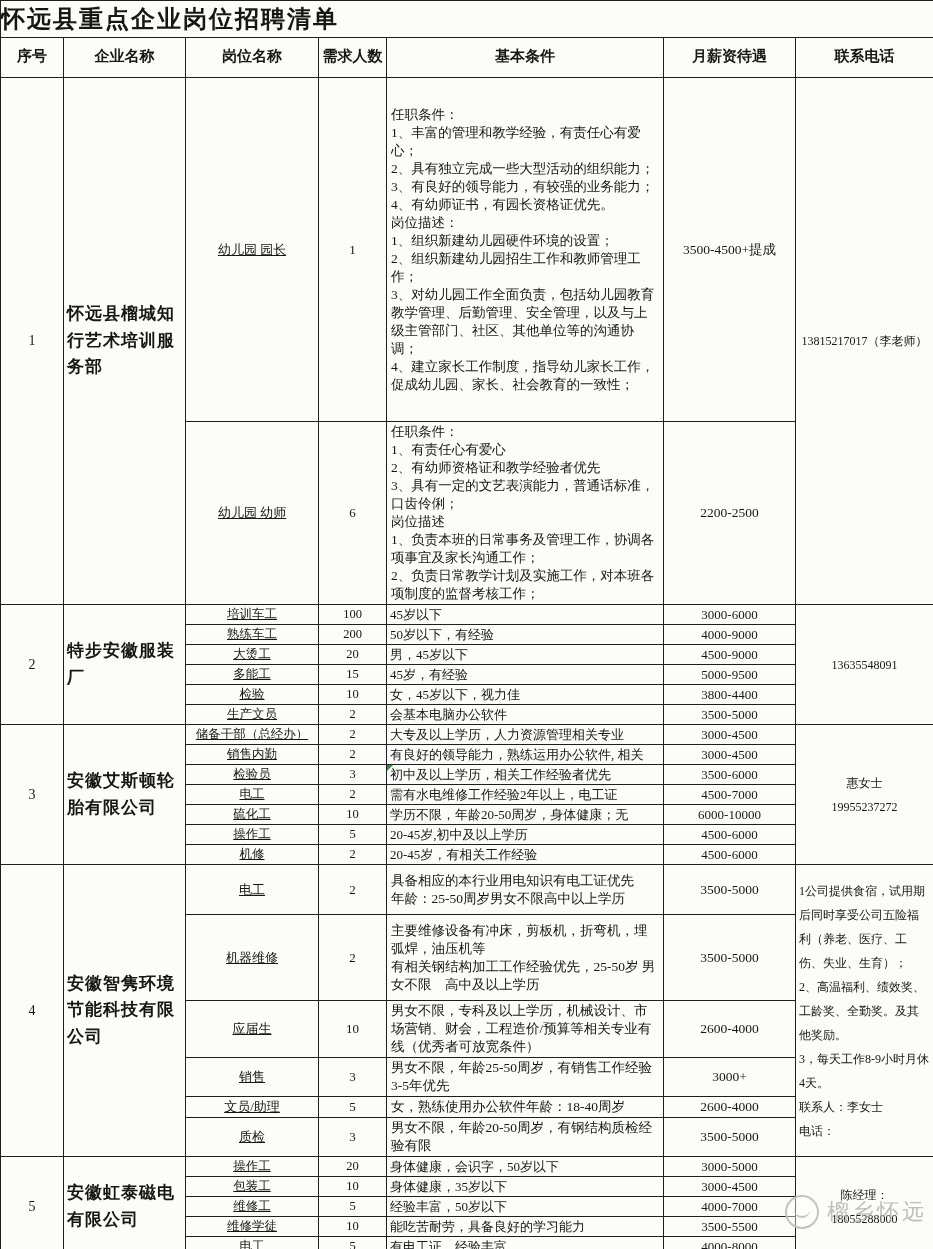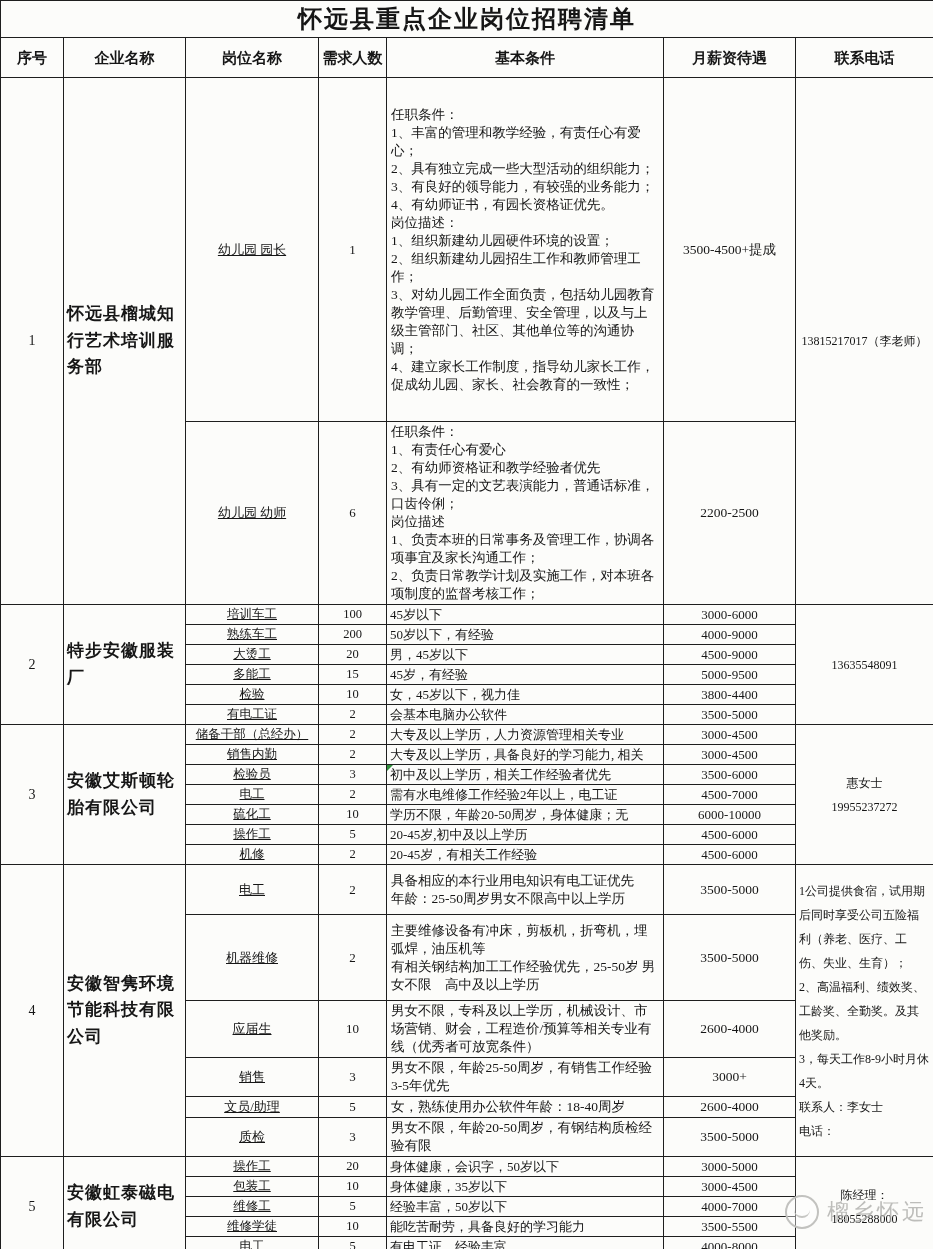--- a/index.html
+++ b/index.html
@@ -13,30 +13,30 @@
     margin: 0 auto;
   }
   table.roster {
     width: 933px;
     border-collapse: collapse;
     table-layout: fixed;
   }
   td, th { border: 1px solid #1e1e1e; overflow: hidden; vertical-align: middle; }
   td.title {
     height: 35px;
-    text-align: center;
+    text-align: left;
     font-family: Liberation Mono, monospace;
     font-weight: bold;
     font-size: 24px;
     letter-spacing: 2px;
     padding: 2px 0;
   }
   th.colhead {
     height: 40px;
-    font-family: Liberation Sans, sans-serif;
+    font-family: Liberation Mono, monospace;
     font-weight: bold;
     font-size: 15px;
     text-align: center;
     padding: 2px;
     line-height: 1.15;
   }
   td.serial { text-align: center; font-size: 14px; }
   td.company {
     font-family: "Liberation Sans", "DejaVu Sans", sans-serif;
     font-weight: bold;
@@ -189,40 +189,40 @@
       <td class="cond">45岁，有经验</td>
       <td class="sal">5000-9500</td>
     </tr>
     <tr class="compact" style="height:17px">
       <td class="pos">检验</td>
       <td class="cnt">10</td>
       <td class="cond">女，45岁以下，视力佳</td>
       <td class="sal">3800-4400</td>
     </tr>
     <tr class="compact" style="height:17px">
-      <td class="pos">有电工证</td>
+      <td class="pos">生产文员</td>
       <td class="cnt">2</td>
       <td class="cond">会基本电脑办公软件</td>
       <td class="sal">3500-5000</td>
     </tr>
 
     <tr class="compact" style="height:17px">
       <td class="serial" rowspan="7">3</td>
       <td class="company" rowspan="7">安徽艾斯顿轮胎有限公司</td>
       <td class="pos">储备干部（总经办）</td>
       <td class="cnt">2</td>
       <td class="cond">大专及以上学历，人力资源管理相关专业</td>
       <td class="sal">3000-4500</td>
       <td class="contact" rowspan="7">惠女士
 19955237272</td>
     </tr>
     <tr class="compact" style="height:17px">
       <td class="pos">销售内勤</td>
       <td class="cnt">2</td>
-      <td class="cond">大专及以上学历，具备良好的学习能力, 相关</td>
+      <td class="cond">有良好的领导能力，熟练运用办公软件, 相关</td>
       <td class="sal">3000-4500</td>
     </tr>
     <tr class="compact" style="height:17px">
       <td class="pos">检验员</td>
       <td class="cnt">3</td>
       <td class="cond rel"><i class="marker"></i><span>初中及以上学历，相关工作经验者优先</span></td>
       <td class="sal">3500-6000</td>
     </tr>
     <tr class="compact" style="height:17px">
       <td class="pos">电工</td>

